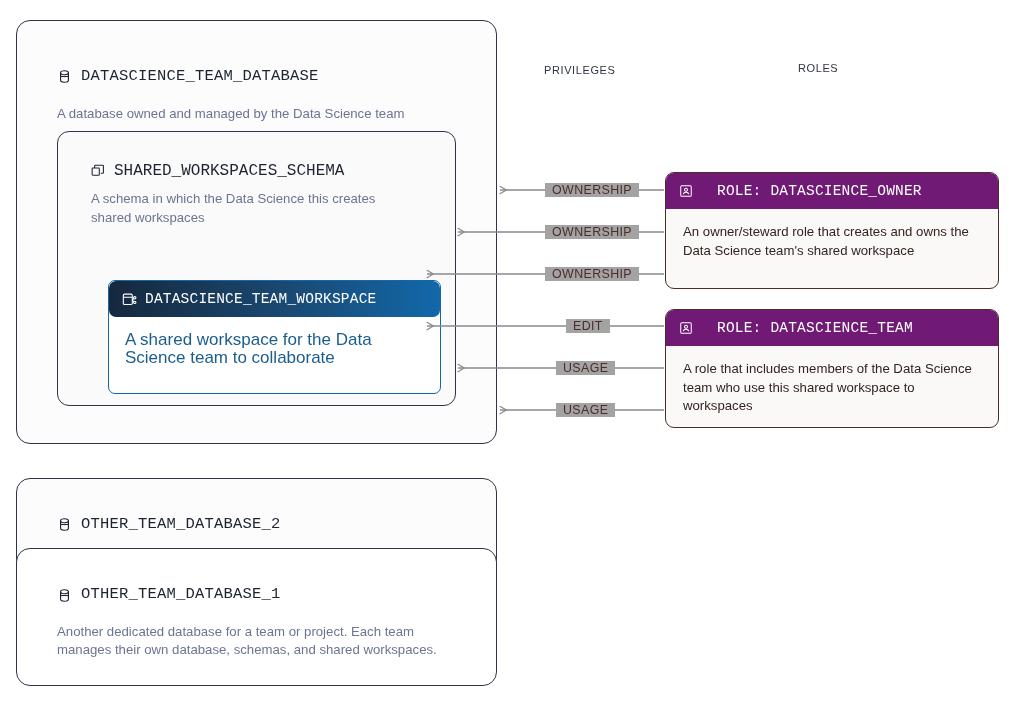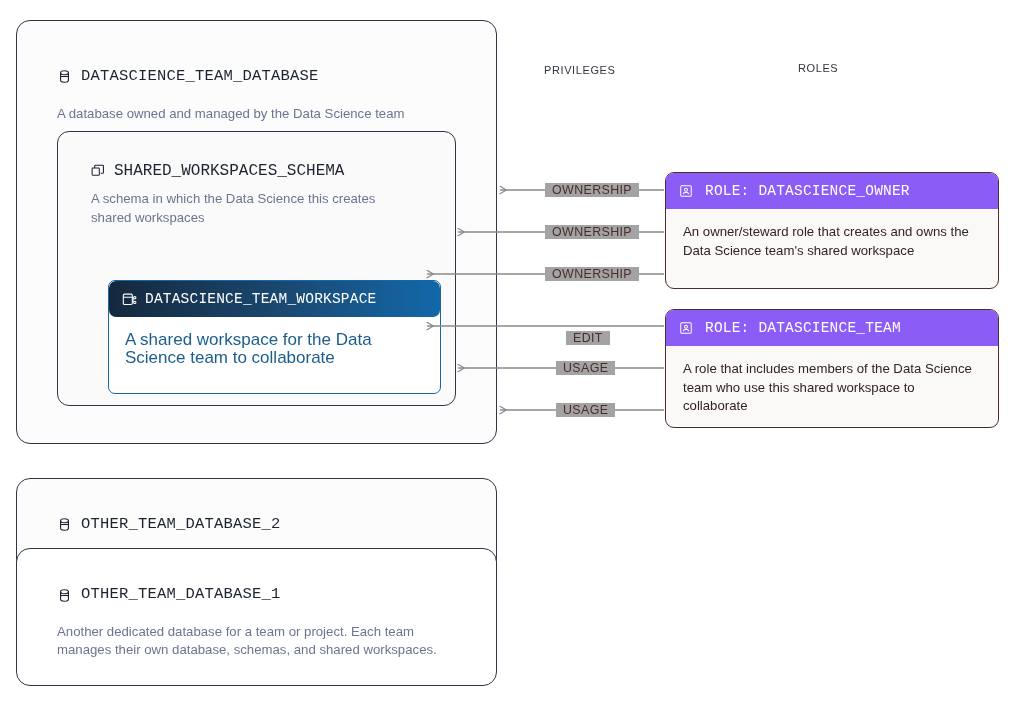--- a/index.html
+++ b/index.html
@@ -139,25 +139,25 @@
   
   .role-card {
     position: absolute;
     width: 334px;
     border: 1.5px solid #4b2d2a;
     border-radius: 9px;
     overflow: hidden;
     background: #fbf9f8;
   }
   .role-header {
-    background: #8b5cf6;
+    background: #701a75;
     height: 36px;
     display: flex;
     align-items: center;
-    gap: 12px;
+    gap: 24px;
     padding-left: 13px;
   }
   .role-title {
     font-family: "Liberation Mono", monospace;
     font-size: 14.5px;
     color: #ffffff;
     letter-spacing: 0.2px;
     white-space: nowrap;
   }
   .role-body {
@@ -296,21 +296,21 @@
       <span class="icon">
         <svg width="14" height="14" viewBox="0 0 16 16" fill="none" stroke="#ffffff" stroke-width="1.15">
           <rect x="2" y="2" width="12" height="12" rx="1.2"></rect>
           <circle cx="8" cy="6.6" r="1.7"></circle>
           <path d="M5 11.8c0-1.5 1.35-2.5 3-2.5s3 1 3 2.5"></path>
         </svg>
       </span>
       <span class="role-title">ROLE: DATASCIENCE_TEAM</span>
     </div>
     <div class="role-body">
-      <div class="role-desc">A role that includes members of the Data Science team who use this shared workspace to collaborate</div>
+      <div class="role-desc">A role that includes members of the Data Science team who use this shared workspace to workspaces</div>
     </div>
   </div>
 
   <svg class="edges" viewBox="0 0 1016 701">
     <defs>
       <marker id="arrowL" markerWidth="9" markerHeight="9" refX="8" refY="4.5" orient="auto" markerUnits="userSpaceOnUse">
         <path d="M8,0.8 L1.6,4.5 L8,8.2" fill="none" stroke="#8a8a8a" stroke-width="1.3" stroke-linecap="round" stroke-linejoin="round"></path>
       </marker>
     </defs>
 
@@ -323,17 +323,17 @@
     <line x1="664" y1="326" x2="427" y2="326" stroke="#8a8a8a" stroke-width="1.5" marker-end="url(#arrowL)"></line>
 
     <line x1="664" y1="368" x2="458" y2="368" stroke="#8a8a8a" stroke-width="1.5" marker-end="url(#arrowL)"></line>
 
     <line x1="664" y1="410" x2="500" y2="410" stroke="#8a8a8a" stroke-width="1.5" marker-end="url(#arrowL)"></line>
   </svg>
 
   <div class="edge-label" style="left:545px; top:190px;">OWNERSHIP</div>
   <div class="edge-label" style="left:545px; top:232px;">OWNERSHIP</div>
   <div class="edge-label" style="left:545px; top:274px;">OWNERSHIP</div>
-  <div class="edge-label" style="left:566px; top:326px;margin-top:12px;">EDIT</div>
+  <div class="edge-label" style="left:566px; top:326px;">EDIT</div>
   <div class="edge-label" style="left:556px; top:368px;">USAGE</div>
   <div class="edge-label" style="left:556px; top:410px;">USAGE</div>
 
 </div>
 
 </body></html>

